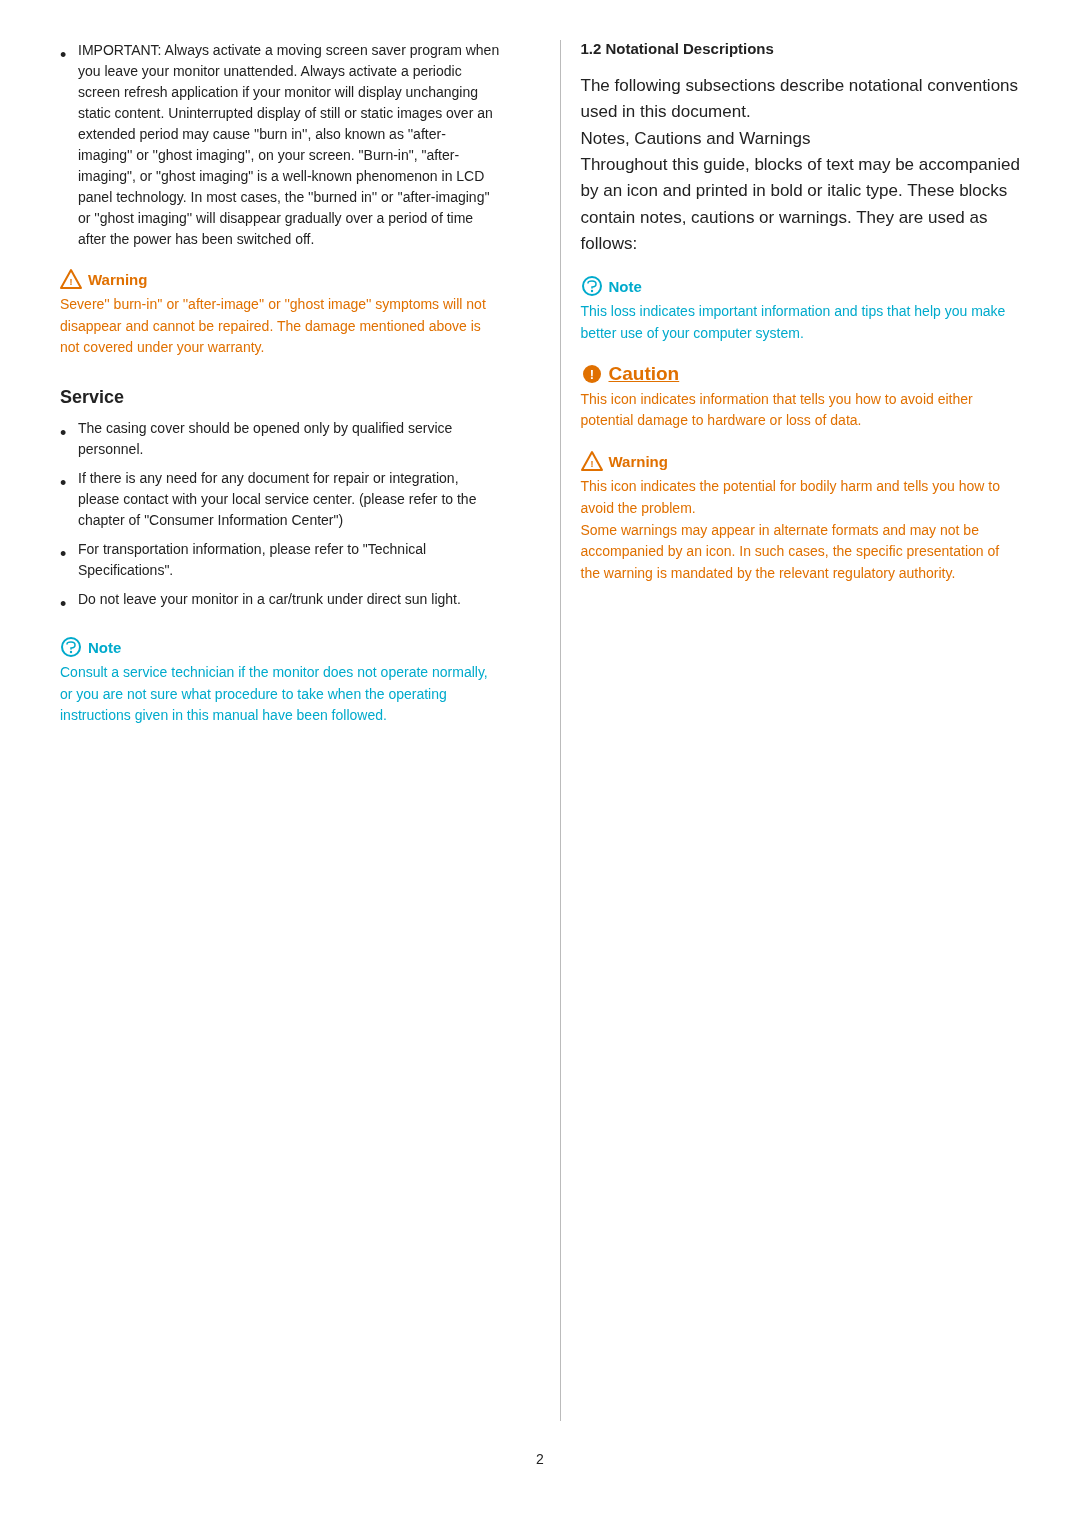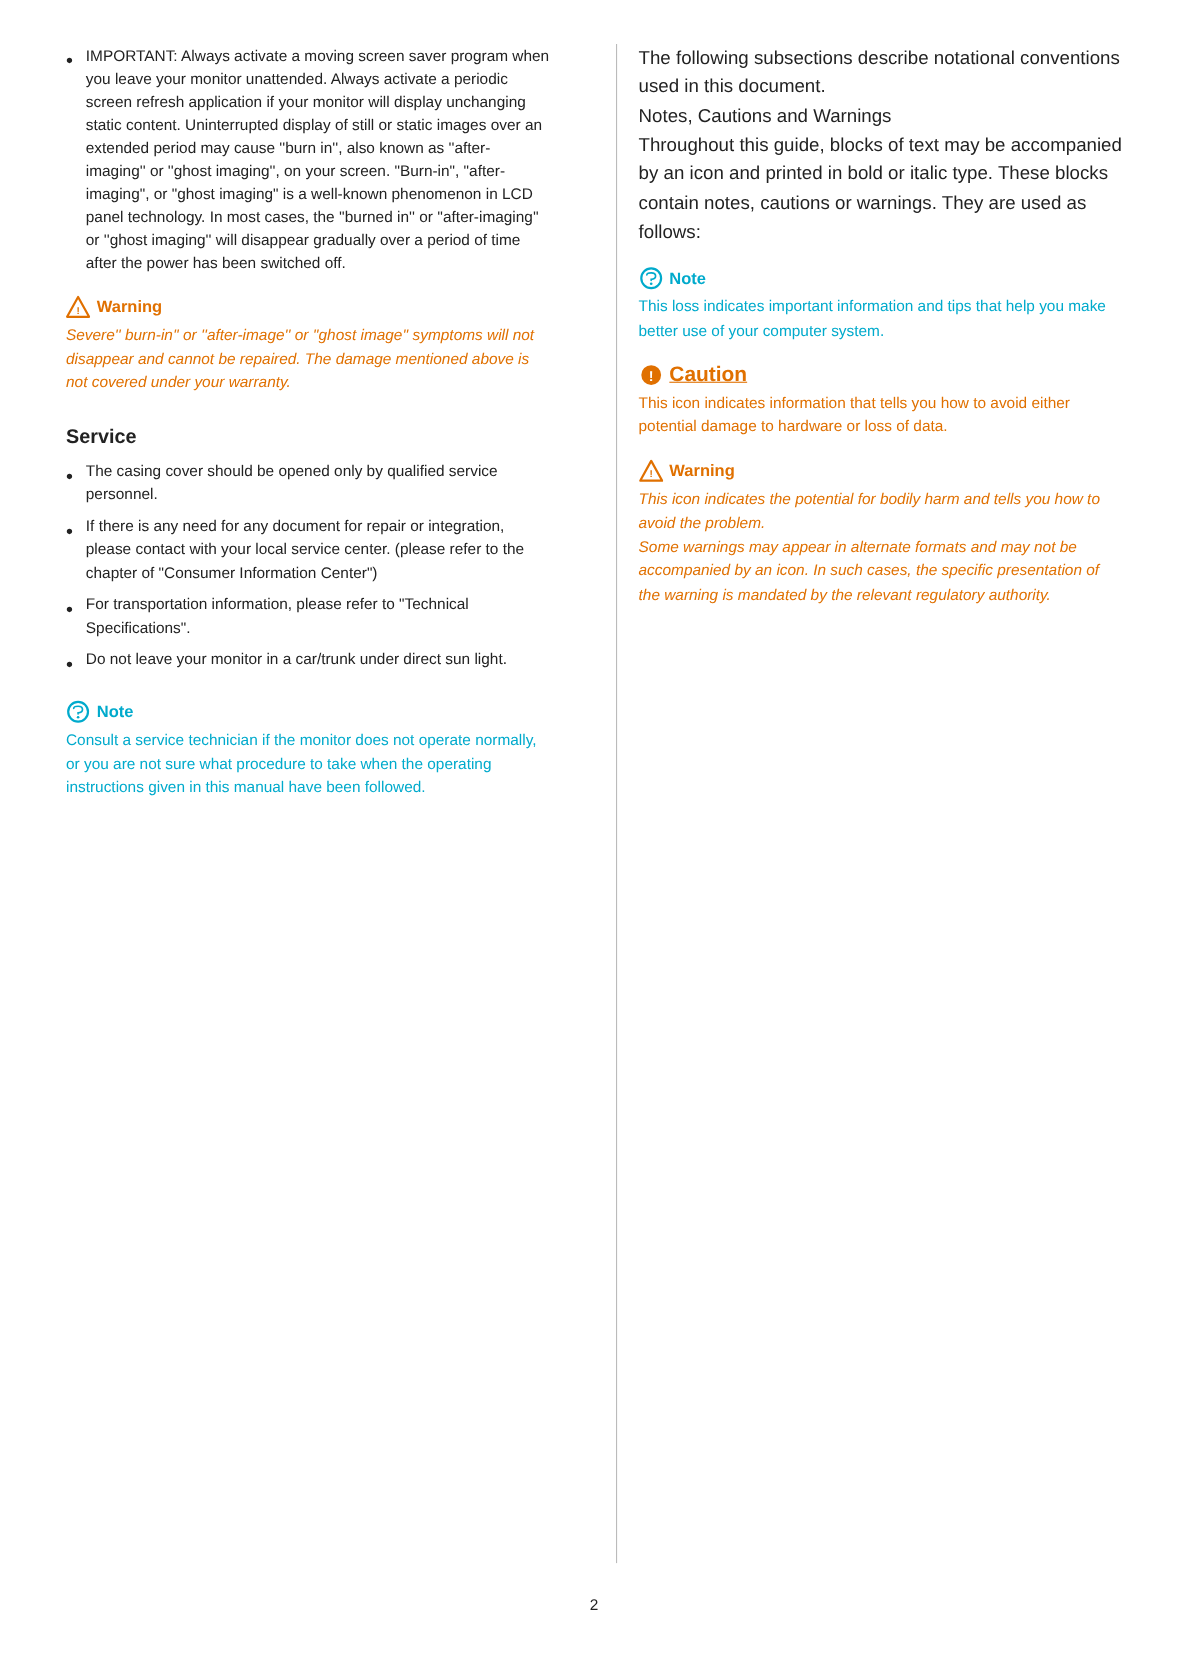--- a/index.html
+++ b/index.html
@@ -68,21 +68,21 @@
     }
     .warning-label {
       font-weight: bold;
       font-size: 15px;
     }
     .warning-label.orange { color: #e07000; }
     .warning-text {
       font-size: 14px;
       line-height: 1.55;
     }
-    .warning-text.orange { color: #e07000; font-style: italic; }
+    .warning-text.orange { color: #e07000; }
     .note-block {
       margin: 18px 0 18px 0;
     }
     .note-header {
       display: flex;
       align-items: center;
       gap: 6px;
       margin-bottom: 4px;
     }
     .note-label {
@@ -212,20 +212,21 @@
           </span>
           <span class="note-label">Note</span>
         </div>
         <div class="note-text">Consult a service technician if the monitor does not operate normally, or you are not sure what procedure to take when the operating instructions given in this manual have been followed.</div>
       </div>
 
     </div>
 
     <div class="right-col">
 
+      <div class="section-heading">1.2  Notational Descriptions</div>
 
       <div style="margin-bottom: 12px; line-height: 1.55; font-size: 17px; white-space: pre-line;">The following subsections describe notational conventions used in this document.
 Notes, Cautions and Warnings
 Throughout this guide, blocks of text may be accompanied by an icon and printed in bold or italic type. These blocks contain notes, cautions or warnings. They are used as follows:</div>
 
       <div class="note-block">
         <div class="note-header">
           <span class="warning-icon">
             <svg class="note-icon-svg" viewBox="0 0 22 22" xmlns="http://www.w3.org/2000/svg">
               <circle cx="11" cy="11" r="9" fill="none" stroke="#00aacc" stroke-width="2"></circle>

